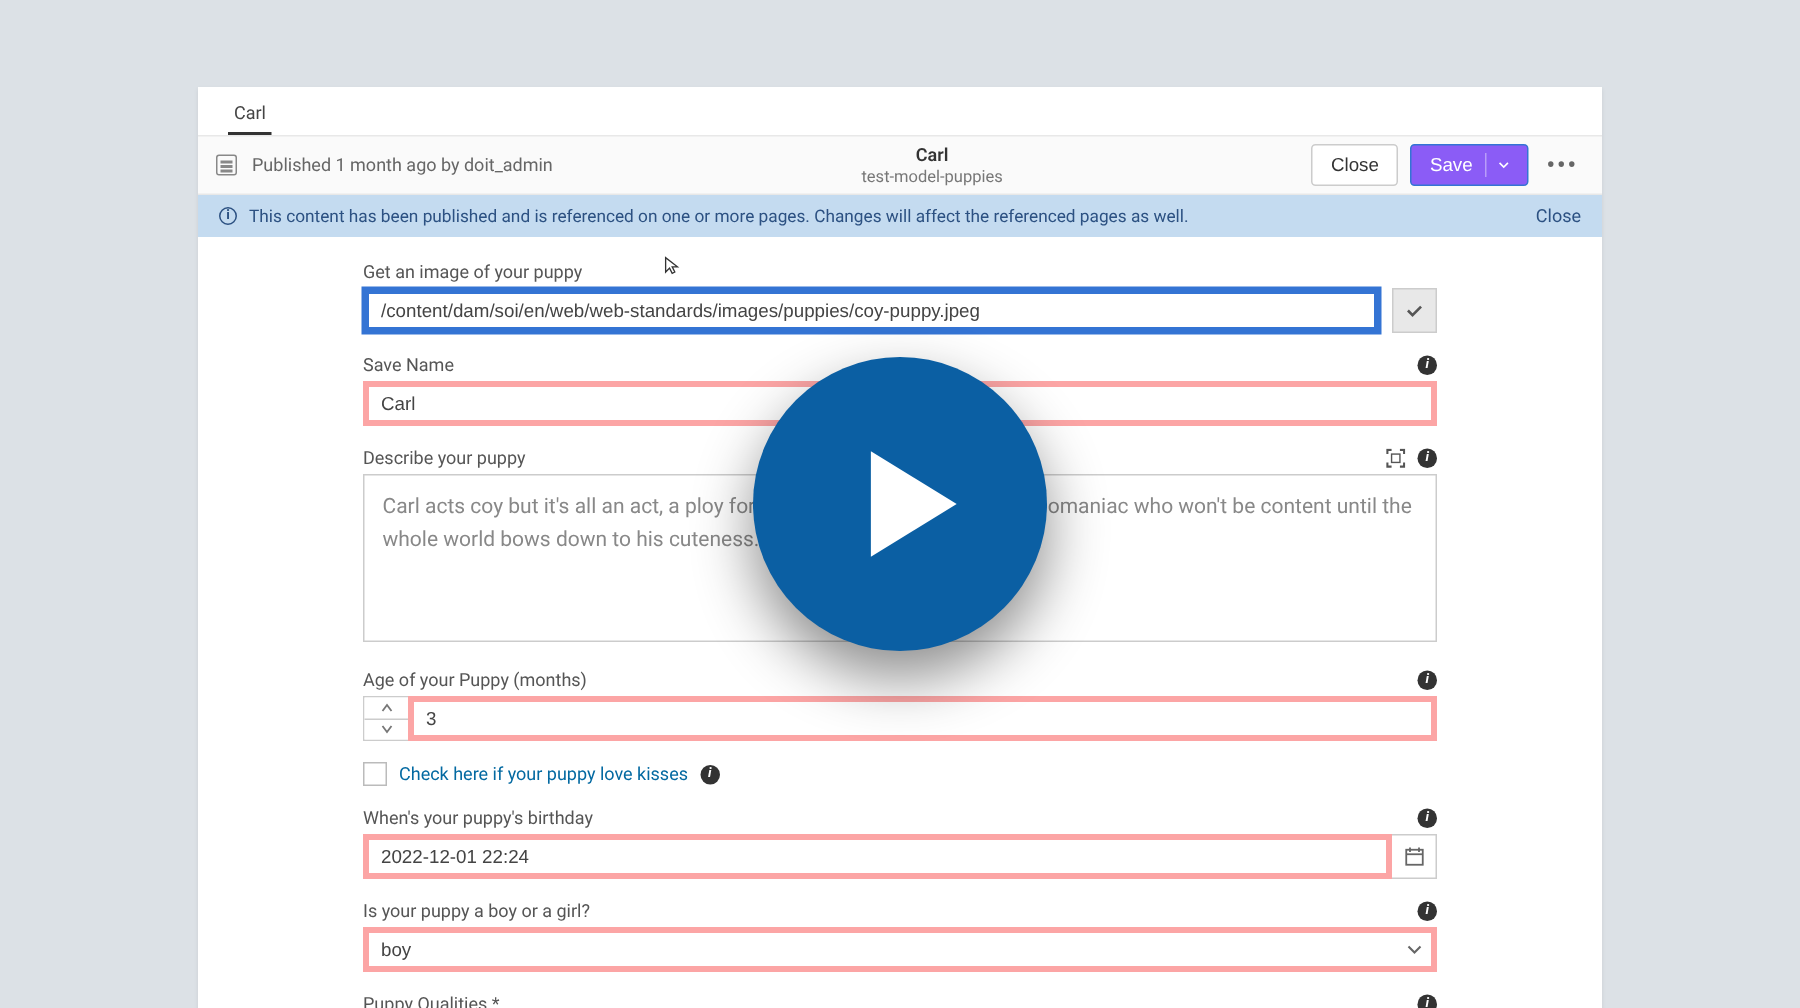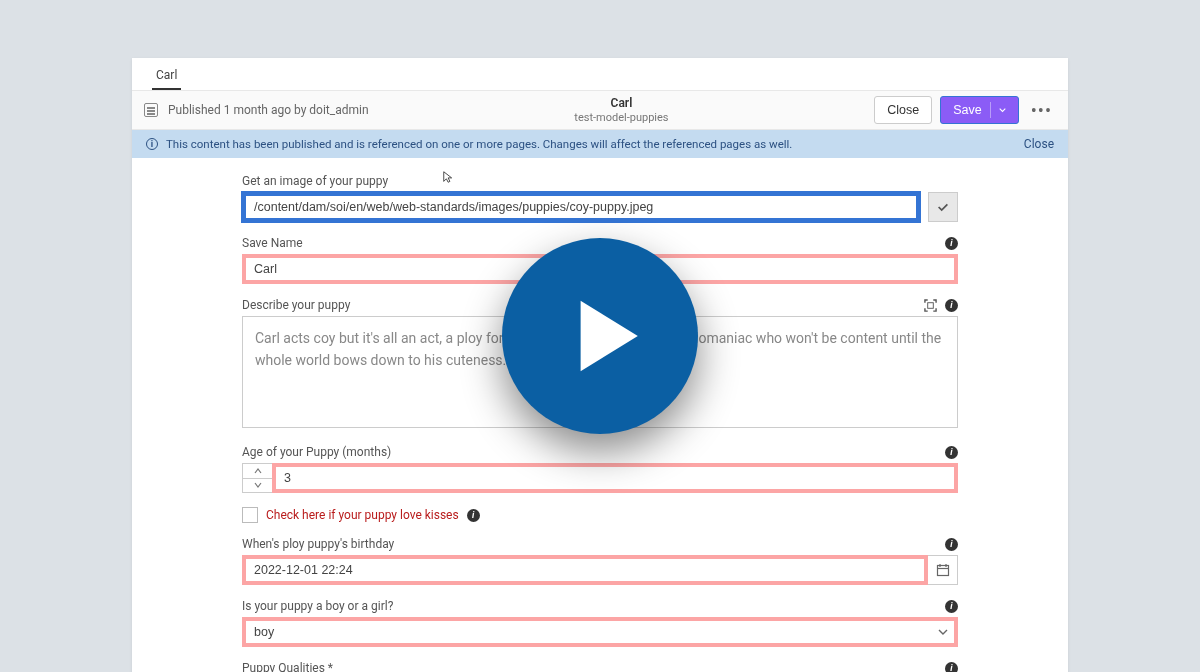--- a/index.html
+++ b/index.html
@@ -130,21 +130,21 @@
     flex:1; border:none; background:#fff; cursor:pointer; display:flex;
     align-items:center; justify-content:center;
   }
   .stepper button:first-child { border-bottom:1px solid #ccc; }
   .stepper svg { width:8px; height:8px; }
   .stepper-input { flex:1; }
   .checkbox-row { display:flex; align-items:center; gap:8px; }
   .cb {
     width:16px; height:16px; border:1px solid #bbb; background:#fff; cursor:pointer;
   }
-  .cb-label { font-size:12px; color:#b91c1c; }
+  .cb-label { font-size:12px; color:#0369a1; }
   .date-row { display:flex; }
   .date-row .input { flex:1; }
   .date-btn {
     width:30px; height:30px; border:1px solid #ccc; border-left:none; background:#fff;
     display:flex; align-items:center; justify-content:center; cursor:pointer;
   }
   .date-btn svg { width:14px; height:14px; }
   .select-row { display:flex; position:relative; }
   .select-row .input { flex:1; padding-right:28px; }
   .select-caret { position:absolute; right:10px; top:50%; transform:translateY(-50%); pointer-events:none; }
@@ -263,21 +263,21 @@
     <div class="field">
       <div class="checkbox-row">
         <div class="cb"></div>
         <span class="cb-label">Check here if your puppy love kisses</span>
         <div class="info-icon">i</div>
       </div>
     </div>
 
     <div class="field">
       <div class="label-row">
-        <span class="label">When's ploy puppy's birthday</span>
+        <span class="label">When's your puppy's birthday</span>
         <div class="info-icon">i</div>
       </div>
       <div class="date-row">
         <input class="input" value="2022-12-01 22:24" style="">
         <div class="date-btn">
           <svg viewBox="0 0 14 14">
             <rect x="1.5" y="2.5" width="11" height="10" fill="none" stroke="#666" stroke-width="1.2"></rect>
             <line x1="1.5" y1="5.5" x2="12.5" y2="5.5" stroke="#666" stroke-width="1.2"></line>
             <line x1="4" y1="1" x2="4" y2="4" stroke="#666" stroke-width="1.2"></line>
             <line x1="10" y1="1" x2="10" y2="4" stroke="#666" stroke-width="1.2"></line>

